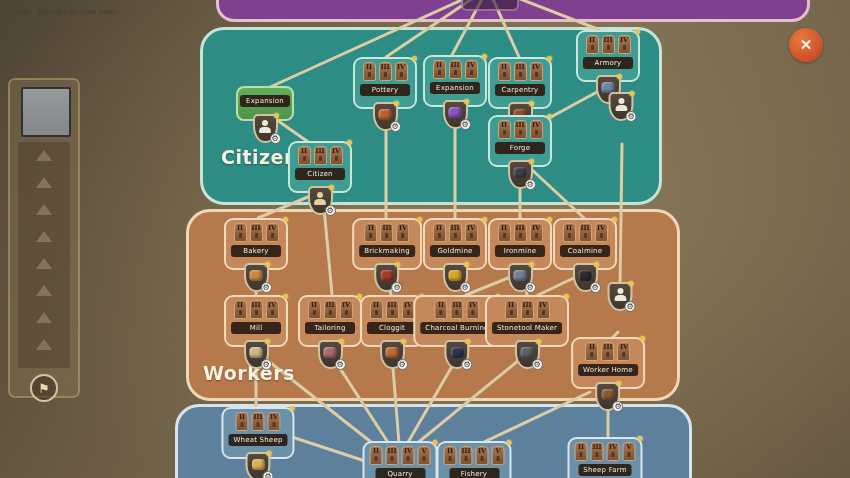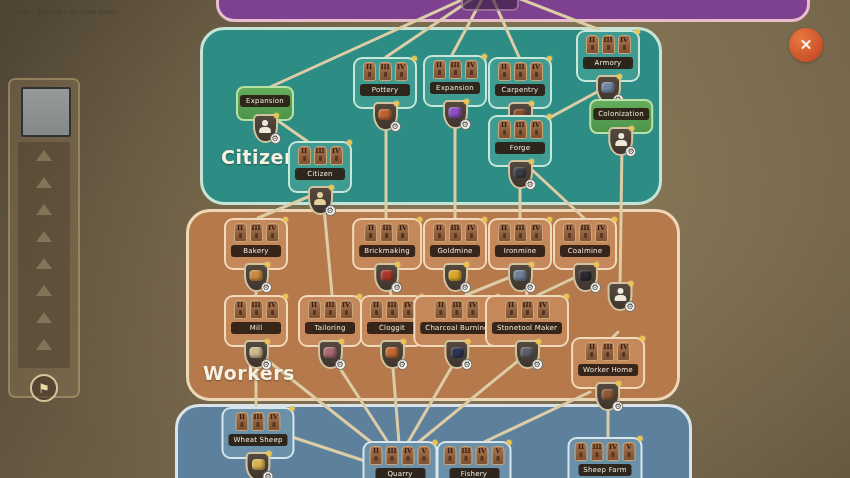--- a/index.html
+++ b/index.html
@@ -179,23 +179,20 @@
           <span class="sparkle sp-plate"></span>
           <div class="banner">Armory</div>
         </div>
         <div class="shield">
           <span class="blob" style="background: rgb(111, 132, 160);"></span>
           <span class="gear">⚙</span>
           <span class="sparkle sp-shield"></span>
         </div>
       </div>
       <div class="node" style="left: 621px; top: 99px;">
-        <div class="gplate">
-          <div class="banner">Colonization</div>
-        </div>
         <div class="shield">
           <span class="person"></span>
           <span class="gear">⚙</span>
           <span class="sparkle sp-shield"></span>
         </div>
       </div>
       <div class="node" style="left: 520px; top: 115px;">
         <div class="plate" style="background: rgb(63, 156, 146); border-color: rgb(201, 231, 216);">
           <div class="tabs">
             <span class="tab">

